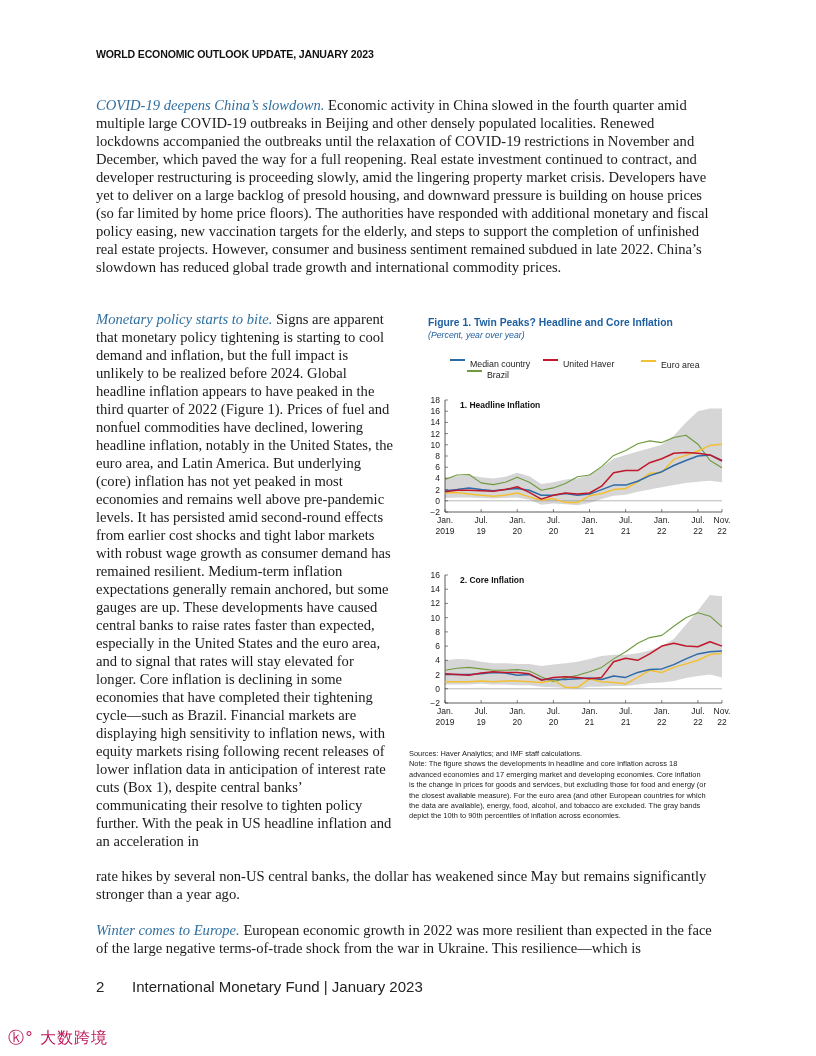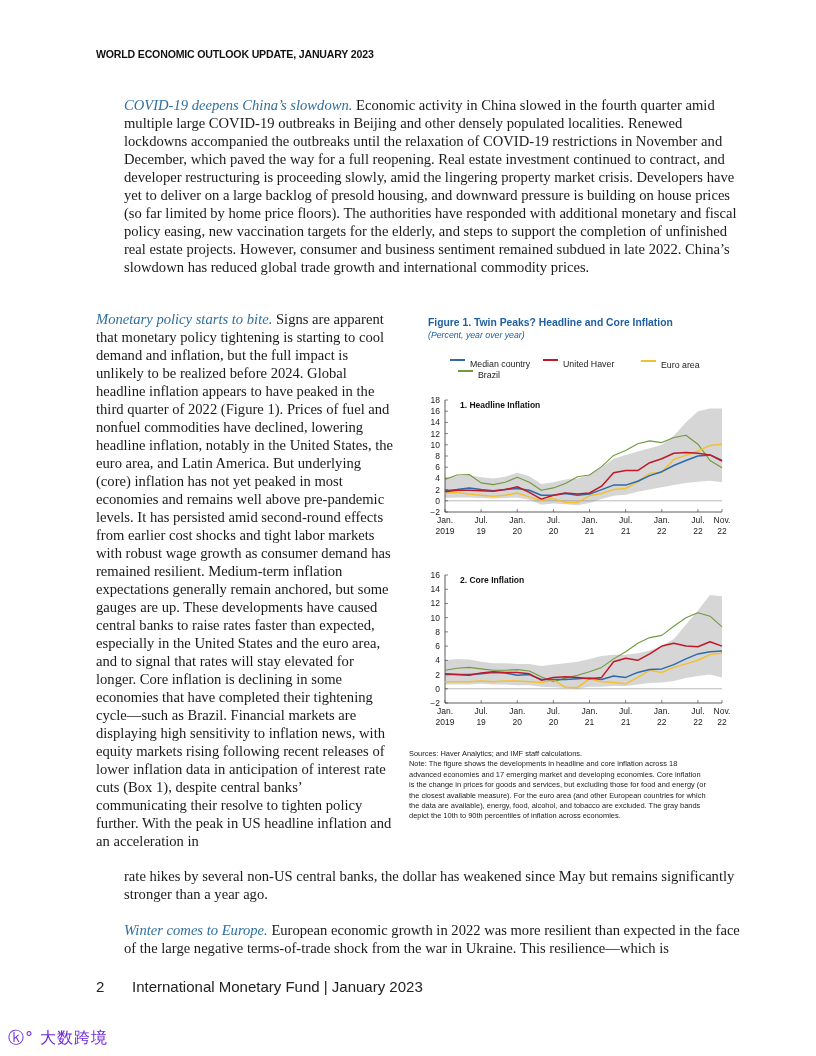--- a/index.html
+++ b/index.html
@@ -8,21 +8,21 @@
     position: absolute; left: 96px; top: 48px;
     font-family: "Liberation Sans", sans-serif; font-weight: bold;
     font-size: 11.5px; letter-spacing: -0.2px; color: #111;
     transform: scaleX(0.92); transform-origin: left top;
   }
   .body-text {
     font-family: "Liberation Serif", serif; font-size: 14.6px; line-height: 18px;
     color: #1a1a1a; text-align: left;
   }
   .lead { font-style: italic; color: #2f6f9f; }
-  .para-full { position: absolute; left: 96px; width: 620px; margin-left: 28px; }
+  .para-full { position: absolute; left: 96px; width: 620px; }
   #p1 { top: 96px; }
   #p2 { position: absolute; left: 96px; top: 310px; width: 300px; }
   #p2-tail { top: 867px; }
   #p3 { top: 921px; }
   .figure { position: absolute; left: 408px; top: 316px; width: 310px; margin-left: 20px; }
   .fig-title {
     font-family: "Liberation Sans", sans-serif; font-weight: bold; font-size: 11.5px;
     color: #1f5fa0; transform: scaleX(0.9); transform-origin: left top; white-space: nowrap;
   }
   .fig-sub {
@@ -39,21 +39,21 @@
     font-family: "Liberation Sans", sans-serif; font-size: 8px; line-height: 10.4px; color: #222;
   }
   .notes div { transform: scaleX(0.93); transform-origin: left top; width: 320px; }
   .footer {
     position: absolute; left: 96px; top: 978px;
     font-family: "Liberation Sans", sans-serif; font-size: 15px; color: #222;
   }
   .footer .pg { display: inline-block; width: 36px; }
   .watermark {
     position: absolute; left: 8px; top: 1028px; font-family: "DejaVu Sans", sans-serif;
-    font-size: 16px; color: #6d28d9; letter-spacing: 1px;
+    font-size: 16px; color: #be185d; letter-spacing: 1px;
   }
   svg text { font-family: "Liberation Sans", sans-serif; }
 </style>
 </head>
 <body>
 
 <div class="running-head">WORLD ECONOMIC OUTLOOK UPDATE, JANUARY 2023</div>
 
 <div id="p1" class="para-full body-text">
   <span class="lead">COVID-19 deepens China’s slowdown.</span><span> Economic activity in China slowed in the fourth quarter amid multiple large COVID-19 outbreaks in Beijing and other densely populated localities. Renewed lockdowns accompanied the outbreaks until the relaxation of COVID-19 restrictions in November and December, which paved the way for a full reopening. Real estate investment continued to contract, and developer restructuring is proceeding slowly, amid the lingering property market crisis. Developers have yet to deliver on a large backlog of presold housing, and downward pressure is building on house prices (so far limited by home price floors). The authorities have responded with additional monetary and fiscal policy easing, new vaccination targets for the elderly, and steps to support the completion of unfinished real estate projects. However, consumer and business sentiment remained subdued in late 2022. China’s slowdown has reduced global trade growth and international commodity prices.</span>
@@ -73,21 +73,21 @@
         <span>Median country</span>
       </div>
     <div class="leg-item" style="left:93px;top:0">
         <span class="leg-swatch" style="background: rgb(192, 24, 42);"></span>
         <span>United Haver</span>
       </div>
     <div class="leg-item" style="left:191px;top:1px">
         <span class="leg-swatch" style="background: rgb(242, 192, 50);"></span>
         <span>Euro area</span>
       </div>
-    <div class="leg-item" style="left:8px;top:11px">
+    <div class="leg-item" style="left:17px;top:11px">
         <span class="leg-swatch" style="background: rgb(111, 154, 62);"></span>
         <span>Brazil</span>
       </div>
   </div>
   <svg class="chart-svg" id="chart-0" width="320" height="160" style="top:76px">
       <path d="M25,85.28L37.04347826086956,84.16L49.086956521739125,83.04L61.130434782608695,85.28L73.17391304347825,86.4L85.21739130434783,84.72L97.26086956521739,80.80000000000001L109.30434782608697,84.16L121.34782608695652,92L133.3913043478261,90.32L145.43478260869566,87.52000000000001L157.47826086956522,86.4L169.52173913043478,83.04L181.56521739130434,75.19999999999999L193.60869565217394,66.80000000000001L205.65217391304347,62.879999999999995L217.69565217391303,59.519999999999996L229.7391304347826,56.16L241.7826086956522,52.8L253.82608695652175,43.84L265.8695652173913,30.39999999999999L277.9130434782609,19.200000000000003L289.95652173913044,16.39999999999999L302,16.39999999999999L302,90.32L289.95652173913044,88.64L277.9130434782609,89.75999999999999L265.8695652173913,90.88L253.82608695652175,93.12L241.7826086956522,95.36L229.7391304347826,97.6L217.69565217391303,99.84L205.65217391304347,102.64L193.60869565217394,103.76L181.56521739130434,107.12L169.52173913043478,111.03999999999999L157.47826086956522,113.28L145.43478260869566,112.16L133.3913043478261,111.6L121.34782608695652,112.72L109.30434782608697,107.67999999999999L97.26086956521739,105.44L85.21739130434783,106L73.17391304347825,106.56L61.130434782608695,106L49.086956521739125,105.44L37.04347826086956,105.44L25,106Z" fill="#d6d6d6"></path>
       <line x1="25" x2="302" y1="108.8" y2="108.8" stroke="#888" stroke-width="0.6"></line>
       <line x1="25" x2="25" y1="8" y2="120" stroke="#333" stroke-width="0.8"></line>
       <line x1="25" x2="302" y1="120" y2="120" stroke="#333" stroke-width="0.8"></line>
       <line x1="25" x2="28" y1="120" y2="120" stroke="#333" stroke-width="0.6"></line>

